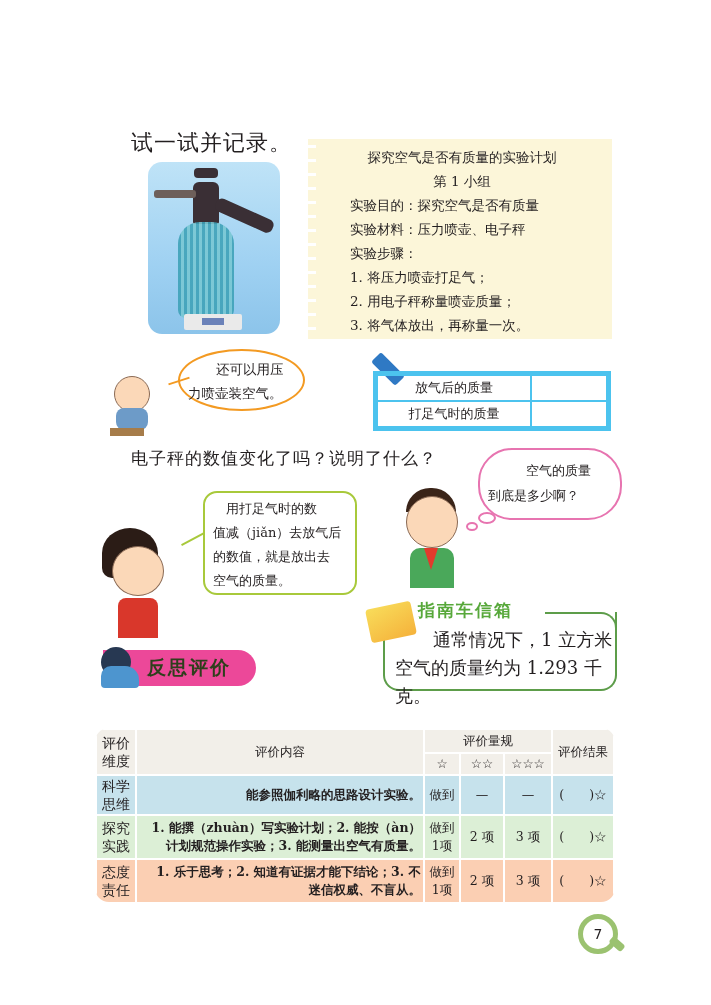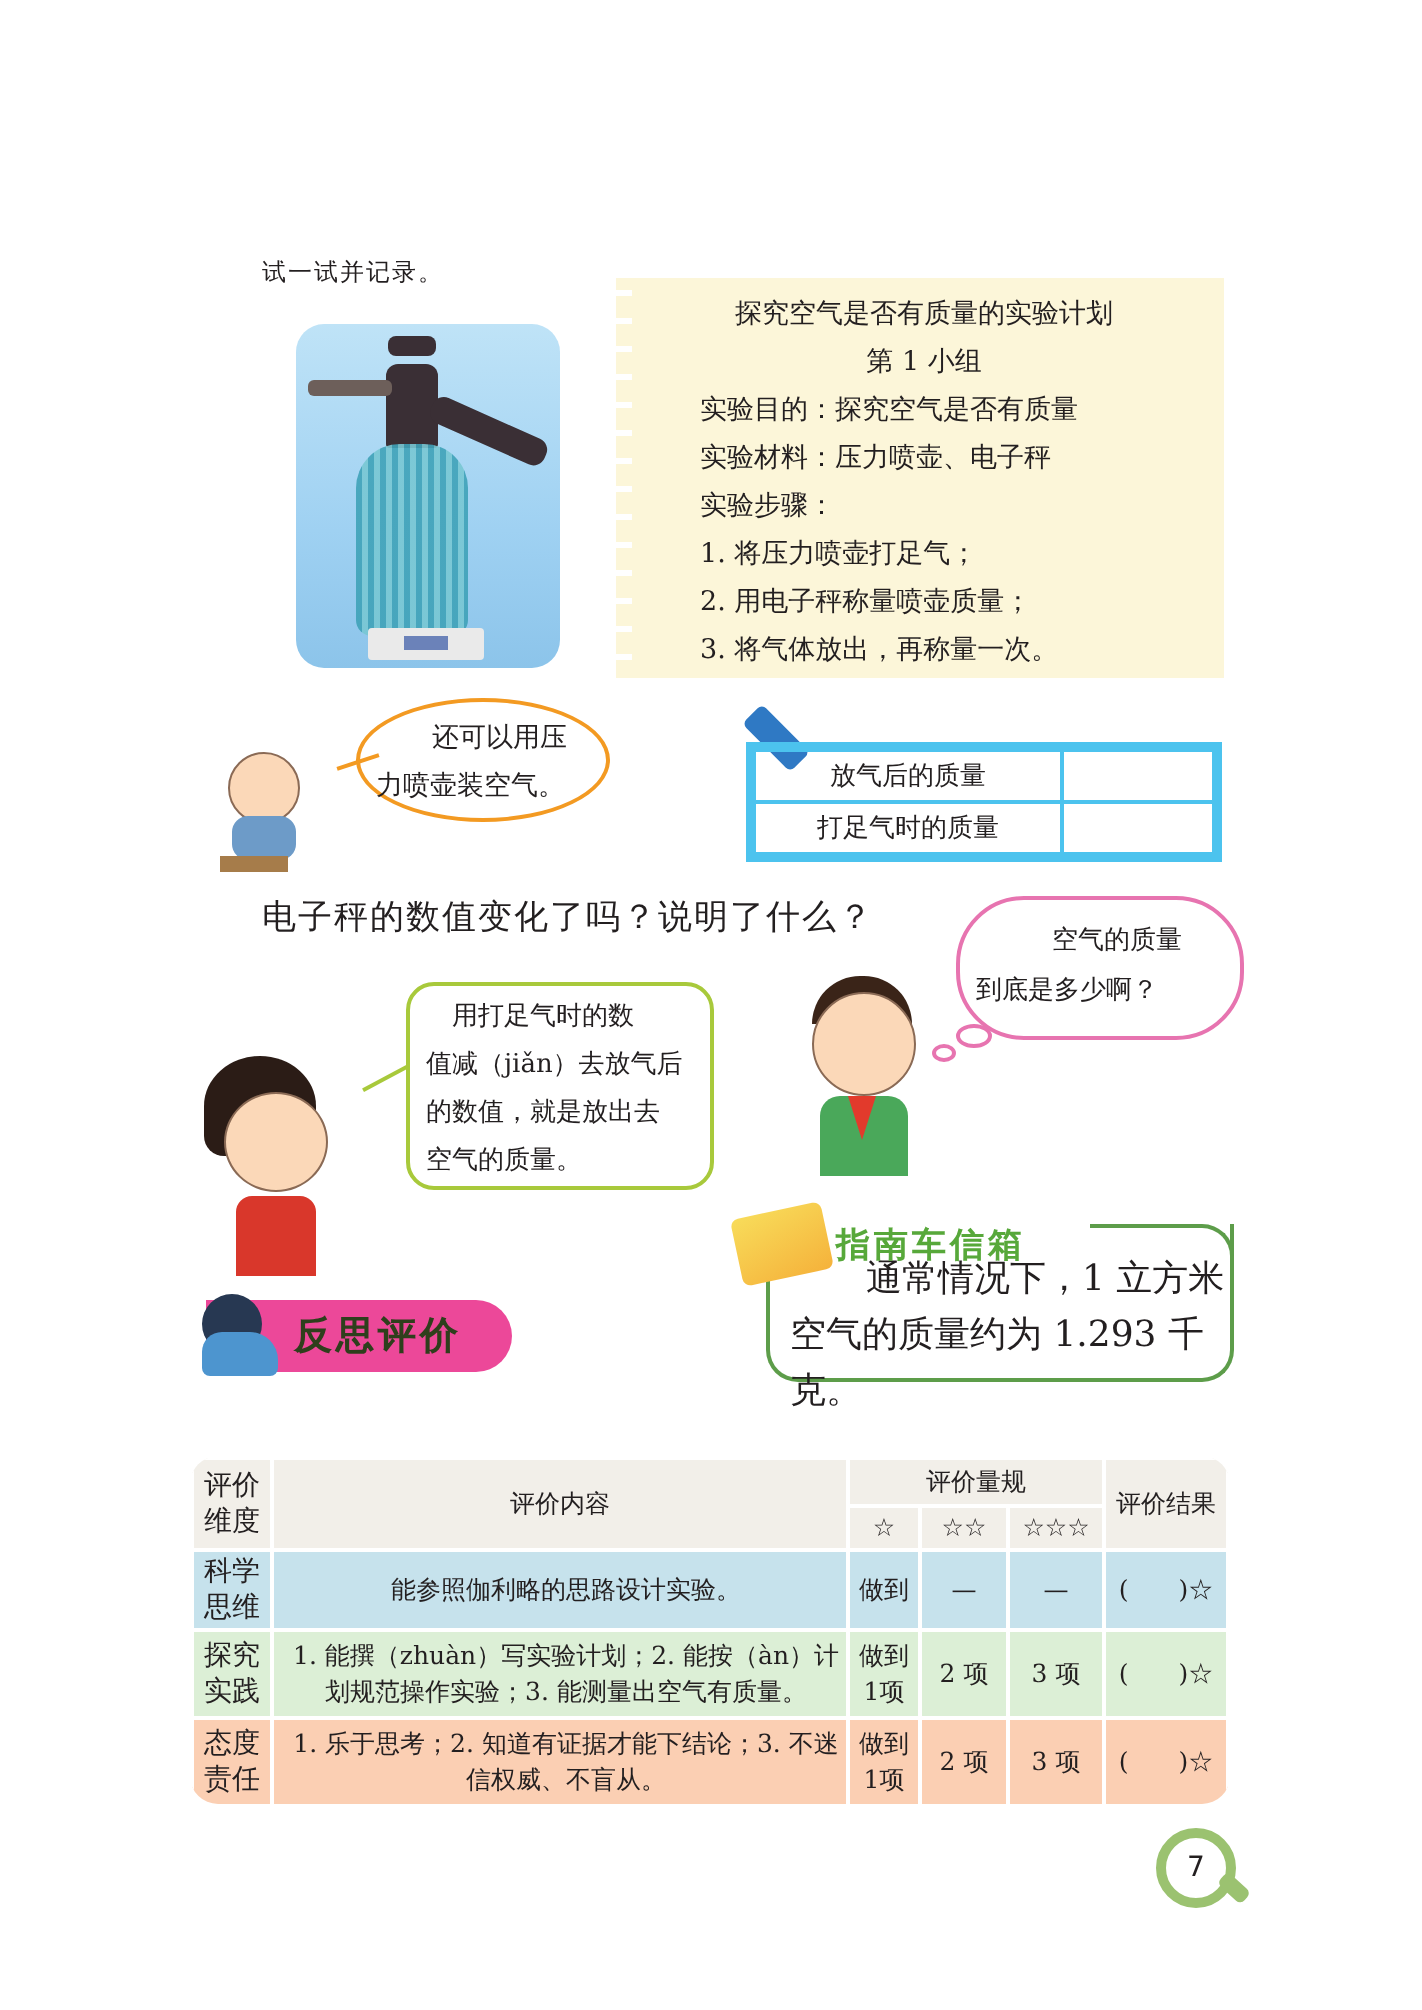--- a/index.html
+++ b/index.html
@@ -1,18 +1,18 @@
 <!DOCTYPE html>
 <html><head>
 <meta charset="utf-8">
 <style>
   html,body{margin:0;padding:0;background:#fff;}
   body{width:711px;height:1005px;position:relative;overflow:hidden;font-family:"DejaVu Serif","Liberation Serif",serif;color:#231f20;}
   .abs{position:absolute;}
-  .h1{font-size:12px;letter-spacing:1px;}
+  .h1{font-size:22px;letter-spacing:1px;}
   
   .photo{left:148px;top:162px;width:132px;height:172px;border-radius:14px;background:linear-gradient(180deg,#bfe3f7 0%,#9fd1f2 60%,#8cc4ea 100%);overflow:hidden;}
   .bottle{position:absolute;left:30px;top:60px;width:56px;height:96px;border-radius:22px 22px 8px 8px;background:repeating-linear-gradient(90deg,#3fa2b8 0 3px,#78c7d3 3px 6px);opacity:.9;}
   .cap{position:absolute;left:45px;top:20px;width:26px;height:42px;background:#3a2f35;border-radius:6px 6px 2px 2px;}
   .knob{position:absolute;left:46px;top:6px;width:24px;height:10px;background:#3a2f35;border-radius:4px;}
   .nozzle{position:absolute;left:6px;top:28px;width:42px;height:8px;background:#6d5f5a;border-radius:3px;}
   .handle{position:absolute;left:68px;top:34px;width:62px;height:14px;background:#3a2f35;border-radius:6px;transform:rotate(24deg);transform-origin:left center;}
   .scale{position:absolute;left:36px;top:152px;width:58px;height:16px;background:#eaeaea;border-radius:2px;}
   .scale i{position:absolute;left:18px;top:4px;width:22px;height:7px;background:#6b82b9;}
   
@@ -37,40 +37,40 @@
   
   .cloud{left:478px;top:448px;width:140px;height:68px;border:2px solid #e774b0;border-radius:34px;font-size:13px;line-height:25px;background:#fff;}
   .cloud .a{position:absolute;left:46px;top:8px;}
   .cloud .b{position:absolute;left:8px;top:33px;}
   .puff{border:2px solid #e774b0;border-radius:50%;background:#fff;}
   
   .bub-g{left:203px;top:491px;width:154px;height:104px;border:2px solid #a8c93b;border-radius:14px;font-size:13px;line-height:24px;box-sizing:border-box;padding:4px 0 0 8px;}
   .bub-g div{white-space:nowrap;}
   .tail-g{left:180px;top:538px;width:26px;height:2px;background:#a8c93b;transform:rotate(-28deg);}
   
-  .tip-title{left:418px;top:599px;font-size:17px;font-weight:bold;color:#57a83a;font-family:"DejaVu Sans","Liberation Sans",sans-serif;letter-spacing:2px;margin-top:12px;}
+  .tip-title{left:418px;top:599px;font-size:17px;font-weight:bold;color:#57a83a;font-family:"DejaVu Sans","Liberation Sans",sans-serif;letter-spacing:2px;}
   .tip-box{left:383px;top:612px;width:230px;height:77px;border:2px solid #5d9d4a;border-top:none;border-radius:0 0 16px 16px;font-size:18px;line-height:28px;}
   .tip-box .top{position:absolute;right:-2px;top:0;width:70px;height:16px;border-top:2px solid #5d9d4a;border-right:2px solid #5d9d4a;border-radius:0 16px 0 0;}
   .tip-box .l1{position:absolute;left:48px;top:14px;}
   .tip-box .l2{position:absolute;left:10px;top:42px;}
   .envelope{left:368px;top:605px;width:46px;height:34px;background:linear-gradient(160deg,#f8dc5a,#f5b23b);border-radius:4px;transform:rotate(-12deg);}
   
   .refl{left:103px;top:650px;width:153px;height:36px;background:#ec4899;border-radius:0 18px 18px 0;}
   .refl span{position:absolute;left:44px;top:5px;font-size:19px;font-weight:bold;color:#2e3f1c;font-family:"DejaVu Sans","Liberation Sans",sans-serif;letter-spacing:2px;}
   .reader{left:101px;top:647px;width:30px;height:30px;background:#273852;border-radius:50%;}
   .q3{left:131px;top:733px;font-size:17px;letter-spacing:1px;}
   
   .eval{left:95px;top:728px;width:520px;height:174px;border-radius:14px;overflow:hidden;}
   .eval table{width:100%;height:100%;border-collapse:collapse;font-size:12.5px;}
   .eval td{border:2px solid #fff;text-align:center;line-height:18px;padding:0 2px;}
   .eval .hd td{background:#f2efe9;}
   .eval .r1 td{background:#c6e2ec;}
   .eval .r2 td{background:#dcefd6;}
   .eval .r3 td{background:#fbcfb3;}
-  .eval .left{text-align:center;padding-left:8px;}
+  .eval .left{text-align:right;padding-left:8px;font-weight:bold;}
   .eval .dim{font-size:14px;}
   
   .pg{left:578px;top:914px;width:30px;height:30px;border:5px solid #9bc270;border-radius:50%;font-size:14px;text-align:center;line-height:30px;font-family:"DejaVu Sans","Liberation Sans",sans-serif;}
   .pg-handle{left:609px;top:940px;width:16px;height:8px;background:#9bc270;border-radius:3px;transform:rotate(42deg);}
 </style>
 </head>
 <body>
 
 <div class="abs h1" style="left:131px;top:128px;">试一试并记录。</div>
 

